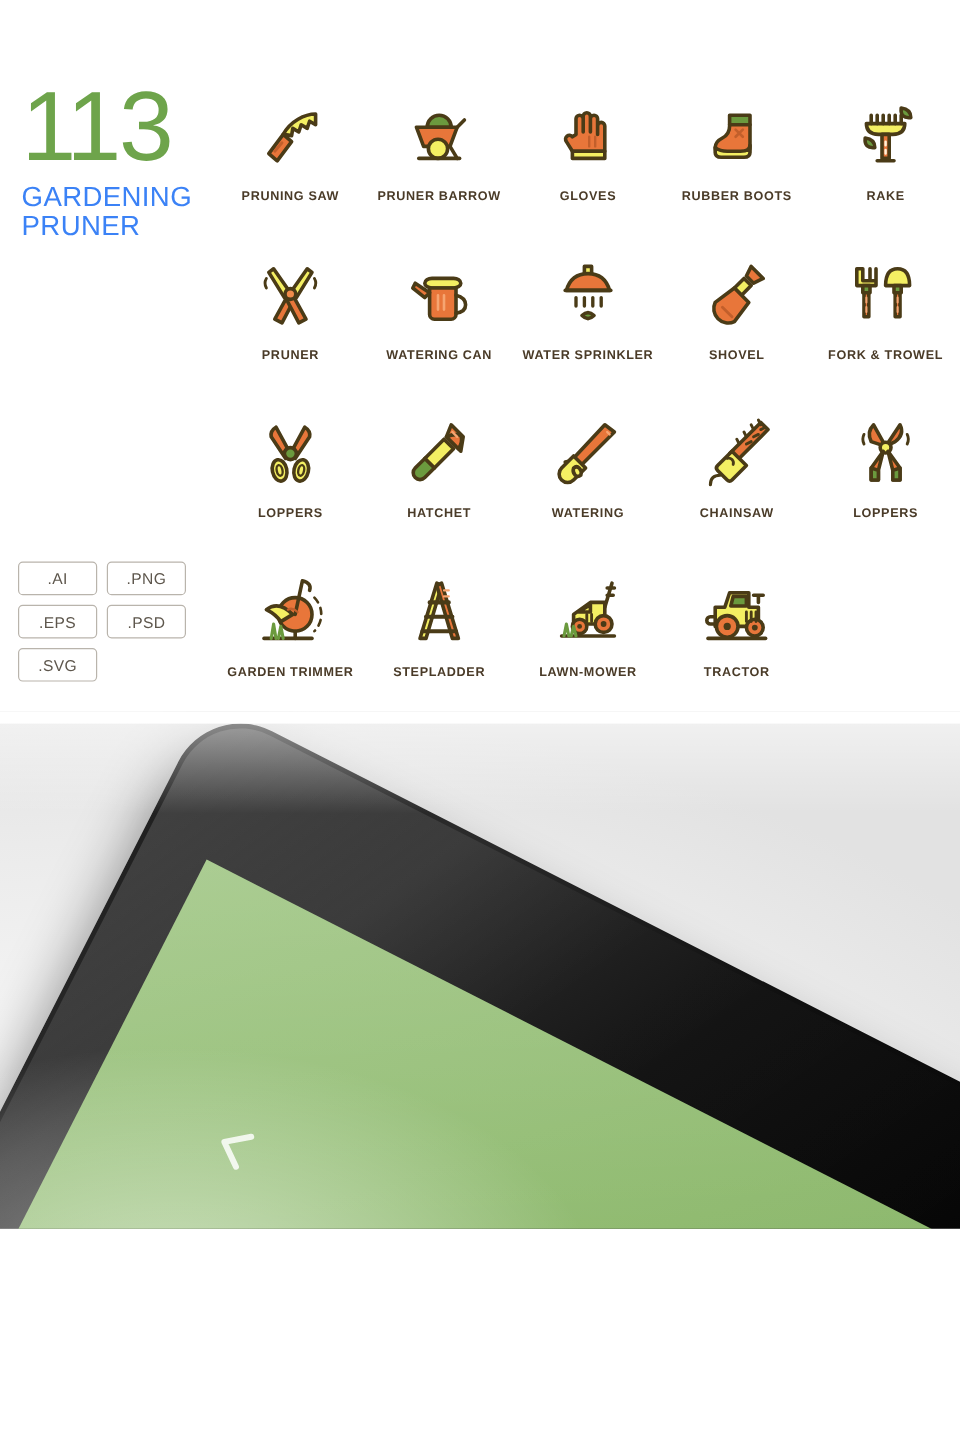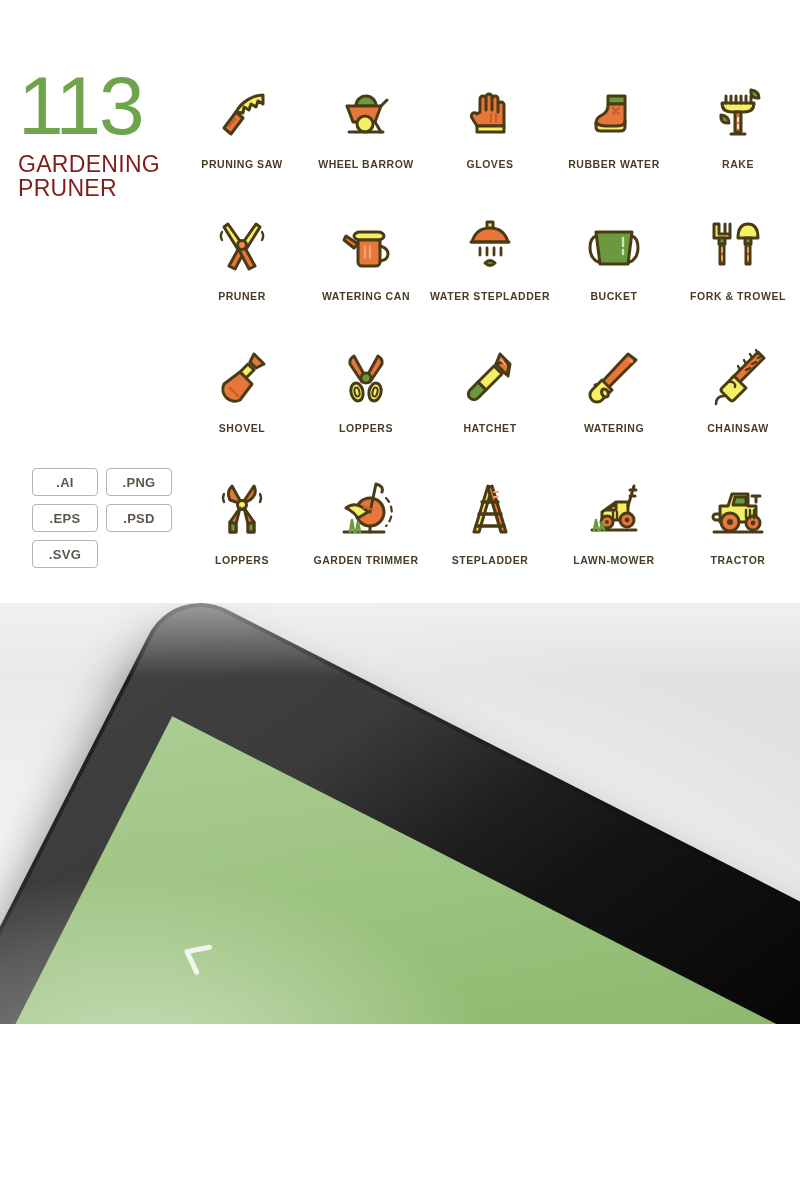--- a/index.html
+++ b/index.html
@@ -11,26 +11,26 @@
 
   
   .preview{position:absolute;left:0;top:0;width:800px;height:593px;background:#ffffff;}
 
   .brand{position:absolute;left:18px;top:72px;width:170px;}
   .brand-count{
     font-size:82px;line-height:0.82;font-weight:400;color:#6EA44B;
     letter-spacing:-2px;font-family:"Liberation Sans","DejaVu Sans",sans-serif;
   }
   .brand-sub{
-    margin-top:14px;font-size:23px;line-height:1.03;color:#7f1d1d;
+    margin-top:14px;font-size:23px;line-height:1.03;color:#3b82f6;
     letter-spacing:0.3px;font-weight:400;
   }
 
   
-  .formats{position:absolute;left:32px;top:468px;width:160px;font-weight:bold;}
+  .formats{position:absolute;left:15px;top:468px;width:160px;}
   .fmt-row{display:flex;gap:8px;margin-bottom:8px;}
   .fmt{
     width:64px;height:26px;border:1px solid #B9B4AC;border-radius:4px;
     display:flex;align-items:center;justify-content:center;
     font-size:13px;color:#5d564c;background:#fff;letter-spacing:0.3px;
   }
 
   
   .grid{
     position:absolute;left:180px;top:72px;width:620px;
@@ -144,21 +144,21 @@
             <g fill="none" stroke="#4A3B17" stroke-width="3" stroke-linejoin="round" stroke-linecap="round">
               <path d="M22 24 A10 10 0 0 1 42 24 Z" fill="#6B9A3E"></path>
               <path d="M13 24 H47 L41 40 H19 Z" fill="#E8763A"></path>
               <path d="M47 24 L53 18"></path>
               <path d="M41 40 L47 50"></path>
               <circle cx="31" cy="42" r="8" fill="#F4EF63"></circle>
               <path d="M15 50 H49"></path>
             </g>
           </svg>
         </div>
-        <div class="cap">WHEEL BARROW</div>
+        <div class="cap">PRUNER BARROW</div>
       </div>
 
       <div class="cell">
         <div class="art">
           <svg width="64" height="64" viewBox="0 0 64 64">
             <g fill="none" stroke="#4A3B17" stroke-width="3" stroke-linejoin="round" stroke-linecap="round">
               <path d="M22 30 V17 a3 3 0 0 1 6 0 V28 V15 a3 3 0 0 1 6 0 V28 V17 a3 3 0 0 1 6 0 V30 V23 a3 3 0 0 1 6 0 V44 H19 l-5 -8 a3 3 0 0 1 5 -4 Z" fill="#E8763A"></path>
               <path d="M19 44 H46 V50 H19 Z" fill="#F4EF63"></path>
               <path d="M38 32 V40 M33 32 V40" stroke="#C25F2B" stroke-width="2"></path>
             </g>
@@ -171,21 +171,21 @@
         <div class="art">
           <svg width="64" height="64" viewBox="0 0 64 64">
             <g fill="none" stroke="#4A3B17" stroke-width="3" stroke-linejoin="round" stroke-linecap="round">
               <path d="M26 14 H43 V22 H26 Z" fill="#6B9A3E"></path>
               <path d="M26 22 H43 V40 q0 6 -8 6 H20 q-6 0 -6 -5 q0 -5 6 -8 q6 -3 6 -10 Z" fill="#E8763A"></path>
               <path d="M14 41 q4 3 10 3 h11 q8 0 8 -5 v6 q0 4 -5 4 H19 q-5 0 -5 -4 Z" fill="#F4EF63"></path>
               <path d="M31 26 l6 6 M37 26 l-6 6" stroke="#C25F2B" stroke-width="2.2"></path>
             </g>
           </svg>
         </div>
-        <div class="cap">RUBBER WATER</div>
+        <div class="cap">RUBBER BOOTS</div>
       </div>
 
       <div class="cell">
         <div class="art">
           <svg width="64" height="64" viewBox="0 0 64 64">
             <g fill="none" stroke="#4A3B17" stroke-width="3" stroke-linejoin="round" stroke-linecap="round">
               <path d="M16 21 H48 q0 9 -10 9 H26 q-10 0 -10 -9 Z" fill="#F4EF63"></path>
               <path d="M20 21 V14 M25 21 V14 M30 21 V14 M35 21 V14 M40 21 V14 M45 21 V14"></path>
               <path d="M29 30 H35 V50 H29 Z" fill="#E8763A"></path>
               <path d="M25 52 H39"></path>
@@ -235,66 +235,53 @@
           <svg width="64" height="64" viewBox="0 0 64 64">
             <g fill="none" stroke="#4A3B17" stroke-width="3" stroke-linejoin="round" stroke-linecap="round">
               <path d="M29 8 h6 v8 h-6 Z" fill="#F4EF63"></path>
               <path d="M14 28 q4 -14 18 -14 q14 0 18 14 Z" fill="#E8763A"></path>
               <path d="M13 28 h38"></path>
               <path d="M22 34 v7 M29 34 v7 M36 34 v7 M43 34 v7" stroke-width="2.8"></path>
               <path d="M27 49 q5 -5 10 0 q-5 5 -10 0 Z" fill="#6B9A3E"></path>
             </g>
           </svg>
         </div>
-        <div class="cap">WATER STEPLADDER</div>
-      </div>
-
-      <div class="cell">
-        <div class="art">
-          <svg width="64" height="64" viewBox="0 0 64 64">
-            <g fill="none" stroke="#4A3B17" stroke-width="3" stroke-linejoin="round" stroke-linecap="round">
-              <path d="M14 18 h36 l-4 32 h-28 Z" fill="#6B9A3E"></path>
-              <path d="M14 22 q-6 2 -6 12 q0 10 8 14"></path>
-              <path d="M50 22 q6 2 6 12 q0 10 -8 14"></path>
-              <path d="M41 24 v8 M41 36 v4" stroke="#CFE7B6" stroke-width="2.4"></path>
-            </g>
-          </svg>
-        </div>
-        <div class="cap">BUCKET</div>
+        <div class="cap">WATER SPRINKLER</div>
+      </div>
+
+
+      <div class="cell">
+        <div class="art">
+          <svg width="64" height="64" viewBox="0 0 64 64">
+            <g fill="none" stroke="#4A3B17" stroke-width="3" stroke-linejoin="round" stroke-linecap="round">
+              <path d="M44 8 l10 10 l-8 4 l-6 -6 Z" fill="#E8763A"></path>
+              <path d="M38 18 L30 26 l6 6 l8 -8 Z" fill="#F4EF63"></path>
+              <path d="M30 26 L14 38 a12 12 0 0 0 16 16 L42 38 Z" fill="#E8763A"></path>
+              <path d="M20 42 l8 8" stroke="#C25F2B" stroke-width="2.4"></path>
+            </g>
+          </svg>
+        </div>
+        <div class="cap">SHOVEL</div>
       </div>
 
       <div class="cell">
         <div class="art">
           <svg width="64" height="64" viewBox="0 0 64 64">
             <g fill="none" stroke="#4A3B17" stroke-width="3" stroke-linejoin="round" stroke-linecap="round">
               <path d="M8 10 v14 h16 v-14 v10 h-5 v-10 v10 h-6 v-10 Z" fill="#F4EF63"></path>
               <path d="M13 24 h6 v6 h-6 Z" fill="#6B9A3E"></path>
               <path d="M14 30 h4 v20 h-4 Z" fill="#E8763A"></path>
               <path d="M32 24 q0 -14 10 -14 q10 0 10 14 Z" fill="#F4EF63"></path>
               <path d="M39 24 h6 v6 h-6 Z" fill="#6B9A3E"></path>
               <path d="M40 30 h4 v20 h-4 Z" fill="#E8763A"></path>
               <path d="M16 34 v4 M16 42 v4 M42 34 v4 M42 42 v4" stroke="#F6A571" stroke-width="1.8"></path>
             </g>
           </svg>
         </div>
         <div class="cap">FORK &amp; TROWEL</div>
-      </div>
-
-      <div class="cell">
-        <div class="art">
-          <svg width="64" height="64" viewBox="0 0 64 64">
-            <g fill="none" stroke="#4A3B17" stroke-width="3" stroke-linejoin="round" stroke-linecap="round">
-              <path d="M44 8 l10 10 l-8 4 l-6 -6 Z" fill="#E8763A"></path>
-              <path d="M38 18 L30 26 l6 6 l8 -8 Z" fill="#F4EF63"></path>
-              <path d="M30 26 L14 38 a12 12 0 0 0 16 16 L42 38 Z" fill="#E8763A"></path>
-              <path d="M20 42 l8 8" stroke="#C25F2B" stroke-width="2.4"></path>
-            </g>
-          </svg>
-        </div>
-        <div class="cap">SHOVEL</div>
       </div>
 
       <div class="cell">
         <div class="art">
           <svg width="64" height="64" viewBox="0 0 64 64">
             <g fill="none" stroke="#4A3B17" stroke-width="3" stroke-linejoin="round" stroke-linecap="round">
               <path d="M32 32 L20 10 q-5 3 -4 8 L28 36 Z" fill="#E8763A"></path>
               <path d="M32 32 L44 10 q5 3 4 8 L36 36 Z" fill="#E8763A"></path>
               <circle cx="32" cy="32" r="5" fill="#6B9A3E"></circle>
               <ellipse cx="23" cy="46" rx="6" ry="9" fill="#F4EF63" transform="rotate(-12 23 46)"></ellipse>

